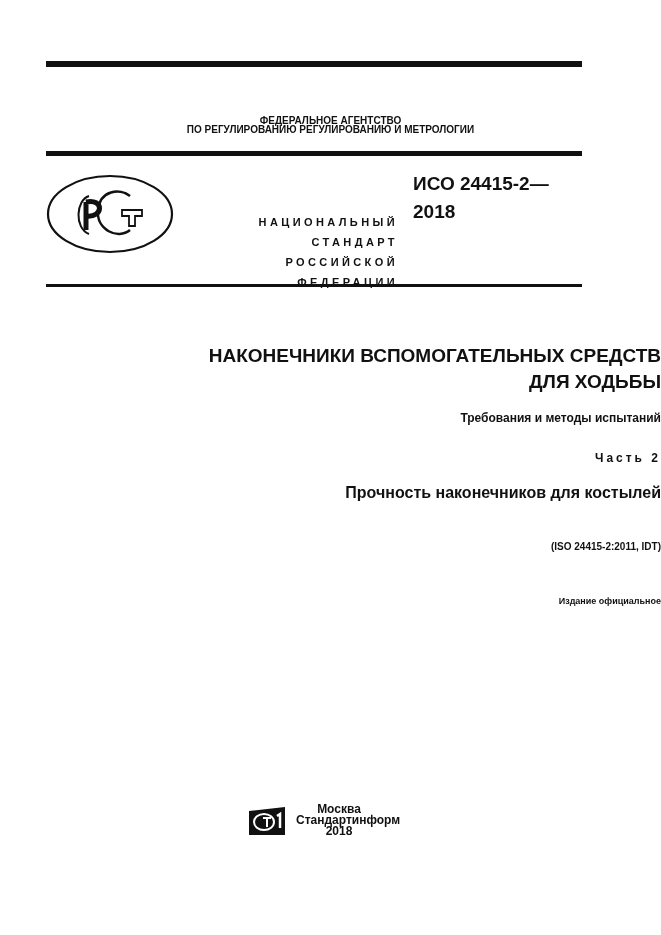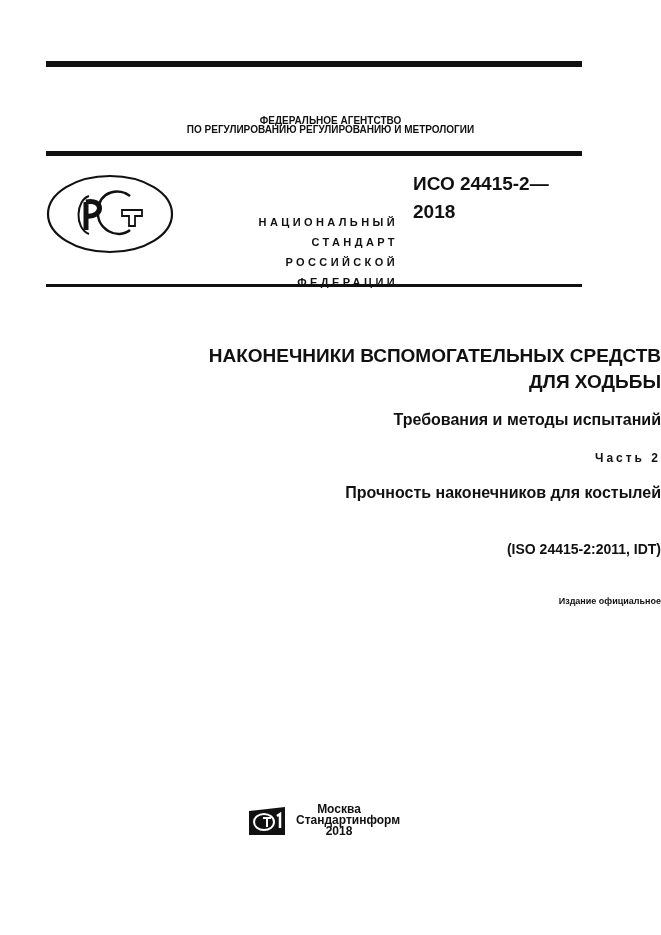--- a/index.html
+++ b/index.html
@@ -13,24 +13,24 @@
             font-weight: bold; font-size: 10px; }
   .ag1 { top: 88px; margin-top: 27px; }
   .ag2 { top: 124px; }
   .logo { position: absolute; left: 46px; top: 174px; width: 128px; height: 80px; }
   .natstd { position: absolute; left: 188px; top: 171px; width: 210px; text-align: right;
             font-weight: bold; font-size: 11px; letter-spacing: 3.4px; line-height: 20px; margin-top: 41px; }
   .gost { position: absolute; left: 413px; top: 170px; font-weight: bold; font-size: 19px;
           line-height: 28px; }
   .title { position: absolute; left: 0; width: 661px; text-align: right; font-weight: bold; }
   .t-main { top: 343px; font-size: 19px; line-height: 26px; }
-  .t-sub { top: 411px; font-size: 16px; }
+  .t-sub { top: 411px; font-size: 12px; }
   .t-part { top: 451px; font-size: 12px; letter-spacing: 3px; }
   .t-name { top: 484px; font-size: 16px; }
-  .t-iso { top: 541px; font-size: 14px; }
+  .t-iso { top: 541px; font-size: 10px; }
   .t-ed { top: 596px; font-size: 9px; }
   .pub-logo { position: absolute; left: 248px; top: 806px; width: 38px; height: 30px; }
   .pub { position: absolute; left: 296px; top: 804px; width: 86px; text-align: center;
          font-weight: bold; font-size: 12px; line-height: 11px; }
 </style>
 </head>
 <body>
 
 <div class="rule r1"></div>
 <div class="agency ag1">ФЕДЕРАЛЬНОЕ АГЕНТСТВО</div>

